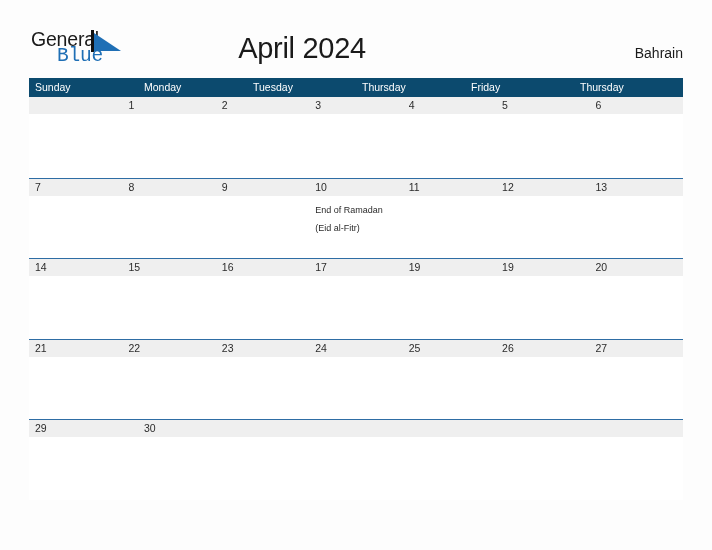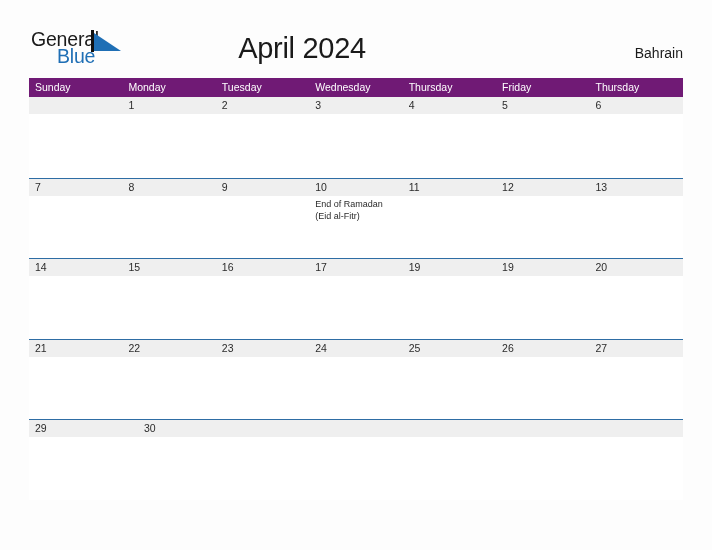--- a/index.html
+++ b/index.html
@@ -41,20 +41,21 @@
     white-space: nowrap;
   }
   .logo-blue {
     position: absolute;
     left: 26px; top: 17px;
     font-size: 19.5px;
     letter-spacing: -0.2px;
     color: #1f6fb5;
     line-height: 21px;
     white-space: nowrap;
+    font-family: Liberation Mono, monospace;
   }
   .logo-flag {
     position: absolute;
     left: 60px; top: 2px;
     width: 30px; height: 22px;
   }
   .logo-pole {
     position: absolute;
     left: 60px; top: 1px;
     width: 2.5px; height: 22px;
@@ -83,21 +84,21 @@
   
   .grid {
     position: absolute;
     left: 29px;
     top: 78px;
     width: 654px;
   }
   .dow-row {
     display: flex;
     width: 100%;
-    background: #701a75;
+    background: #0c4a6e;
     height: 19px;
   }
   .dow {
     flex: 1 1 0;
     color: #ffffff;
     font-size: 10.5px;
     line-height: 19px;
     padding-left: 6px;
     white-space: nowrap;
     overflow: hidden;
@@ -143,20 +144,21 @@
   .events {
     position: relative;
     z-index: 2;
     padding-top: 2px;
   }
   .event {
     font-size: 9px;
     line-height: 12px;
     color: #2b2b2b;
     white-space: nowrap;
+    margin-top: 6px;
   }
   .day.empty .daynum { visibility: hidden; }
 </style>
 </head>
 <body>
 
 <div class="page">
 
   <div class="topbar">
 
@@ -171,21 +173,20 @@
 
     <div class="cal-title">April 2024</div>
     <div class="country">Bahrain</div>
   </div>
 
   <div class="grid">
     <div class="dow-row">
         <div class="dow">Sunday</div>
         <div class="dow">Monday</div>
         <div class="dow">Tuesday</div>
-        <div class="dow">Wednesday</div>
         <div class="dow">Thursday</div>
         <div class="dow">Friday</div>
         <div class="dow">Thursday</div>
       </div>
     <div>
         <div class="week">
           <div class="band"></div>
           <div class="days">
             <div class="day empty">
               <span class="daynum"></span>

